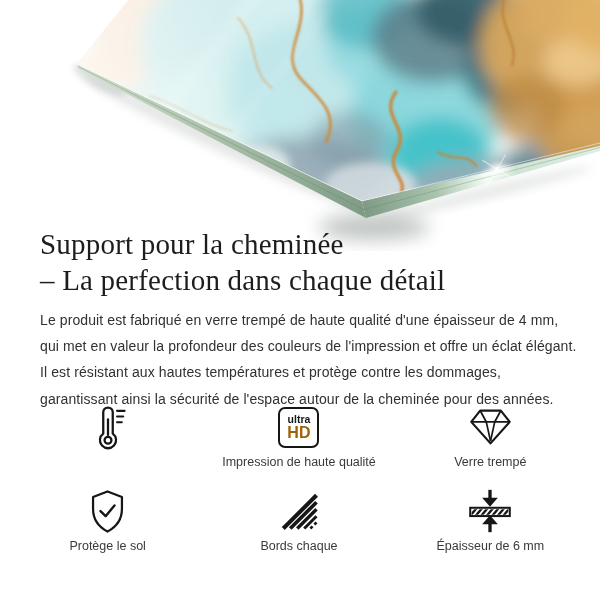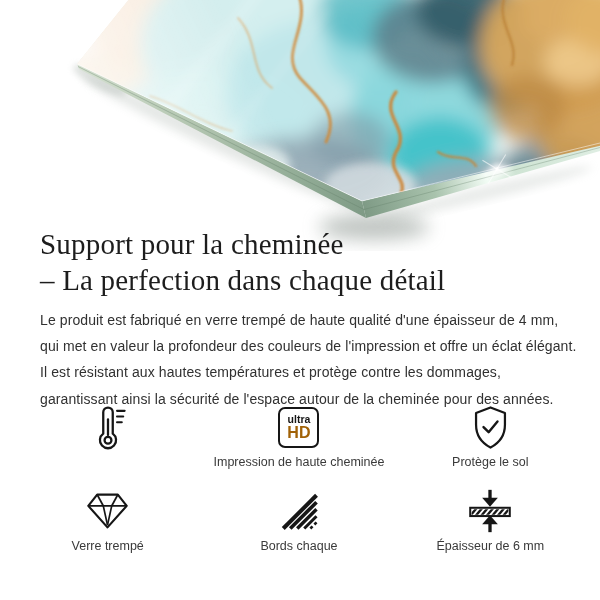--- a/index.html
+++ b/index.html
@@ -170,45 +170,45 @@
       </div>
     </div>
 
     <div class="feature">
       <div class="icon-wrap">
         <div class="uhd-box">
           <div class="uhd-top">ultra</div>
           <div class="uhd-bottom">HD</div>
         </div>
       </div>
-      <div class="feature-label">Impression de haute cheminée</div>
-    </div>
-
-    <div class="feature">
-      <div class="icon-wrap">
-        <svg viewBox="0 0 44 48" width="41" height="45">
-          <path class="stroke" d="M22,2.5 L37.5,8.5 V21 C37.5,33.5 30.5,41 22,45.5 C13.5,41 6.5,33.5 6.5,21 V8.5 Z" stroke-width="2.4" stroke-linejoin="round"></path>
-          <path class="stroke" d="M14.5,23.5 L20,29 L29.5,17.5" stroke-width="2.6" stroke-linecap="round" stroke-linejoin="round"></path>
-        </svg>
-      </div>
-      <div class="feature-label">Protège le sol</div>
+      <div class="feature-label">Impression de haute qualité</div>
     </div>
 
     <div class="feature">
       <div class="icon-wrap">
         <svg viewBox="0 0 48 42" width="45" height="40">
           <path class="stroke" d="M13,3.5 L35,3.5 L44.5,15.5 L24,38.5 L3.5,15.5 Z" stroke-width="2.3" stroke-linejoin="round"></path>
           <line class="stroke" x1="3.5" y1="15.5" x2="44.5" y2="15.5" stroke-width="2"></line>
           <line class="stroke" x1="13" y1="3.5" x2="19.5" y2="15.5" stroke-width="2"></line>
           <line class="stroke" x1="35" y1="3.5" x2="28.5" y2="15.5" stroke-width="2"></line>
           <line class="stroke" x1="19.5" y1="15.5" x2="24" y2="36" stroke-width="1.8"></line>
           <line class="stroke" x1="28.5" y1="15.5" x2="24" y2="36" stroke-width="1.8"></line>
         </svg>
       </div>
       <div class="feature-label">Verre trempé</div>
+    </div>
+
+    <div class="feature">
+      <div class="icon-wrap">
+        <svg viewBox="0 0 44 48" width="41" height="45">
+          <path class="stroke" d="M22,2.5 L37.5,8.5 V21 C37.5,33.5 30.5,41 22,45.5 C13.5,41 6.5,33.5 6.5,21 V8.5 Z" stroke-width="2.4" stroke-linejoin="round"></path>
+          <path class="stroke" d="M14.5,23.5 L20,29 L29.5,17.5" stroke-width="2.6" stroke-linecap="round" stroke-linejoin="round"></path>
+        </svg>
+      </div>
+      <div class="feature-label">Protège le sol</div>
     </div>
 
     <div class="feature">
       <div class="icon-wrap">
         <svg viewBox="0 0 48 48" width="42" height="42">
           <line class="stroke" x1="6" y1="44" x2="44" y2="6" stroke-width="4.6"></line>
           <line class="stroke" x1="14" y1="44" x2="44" y2="14" stroke-width="4.2"></line>
           <line class="stroke" x1="22" y1="44" x2="44" y2="22" stroke-width="3.8"></line>
           <line class="stroke" x1="30" y1="44" x2="44" y2="30" stroke-width="3.4"></line>
           <line class="stroke" x1="37" y1="44" x2="44" y2="37" stroke-width="3" stroke-dasharray="3.5,3"></line>

